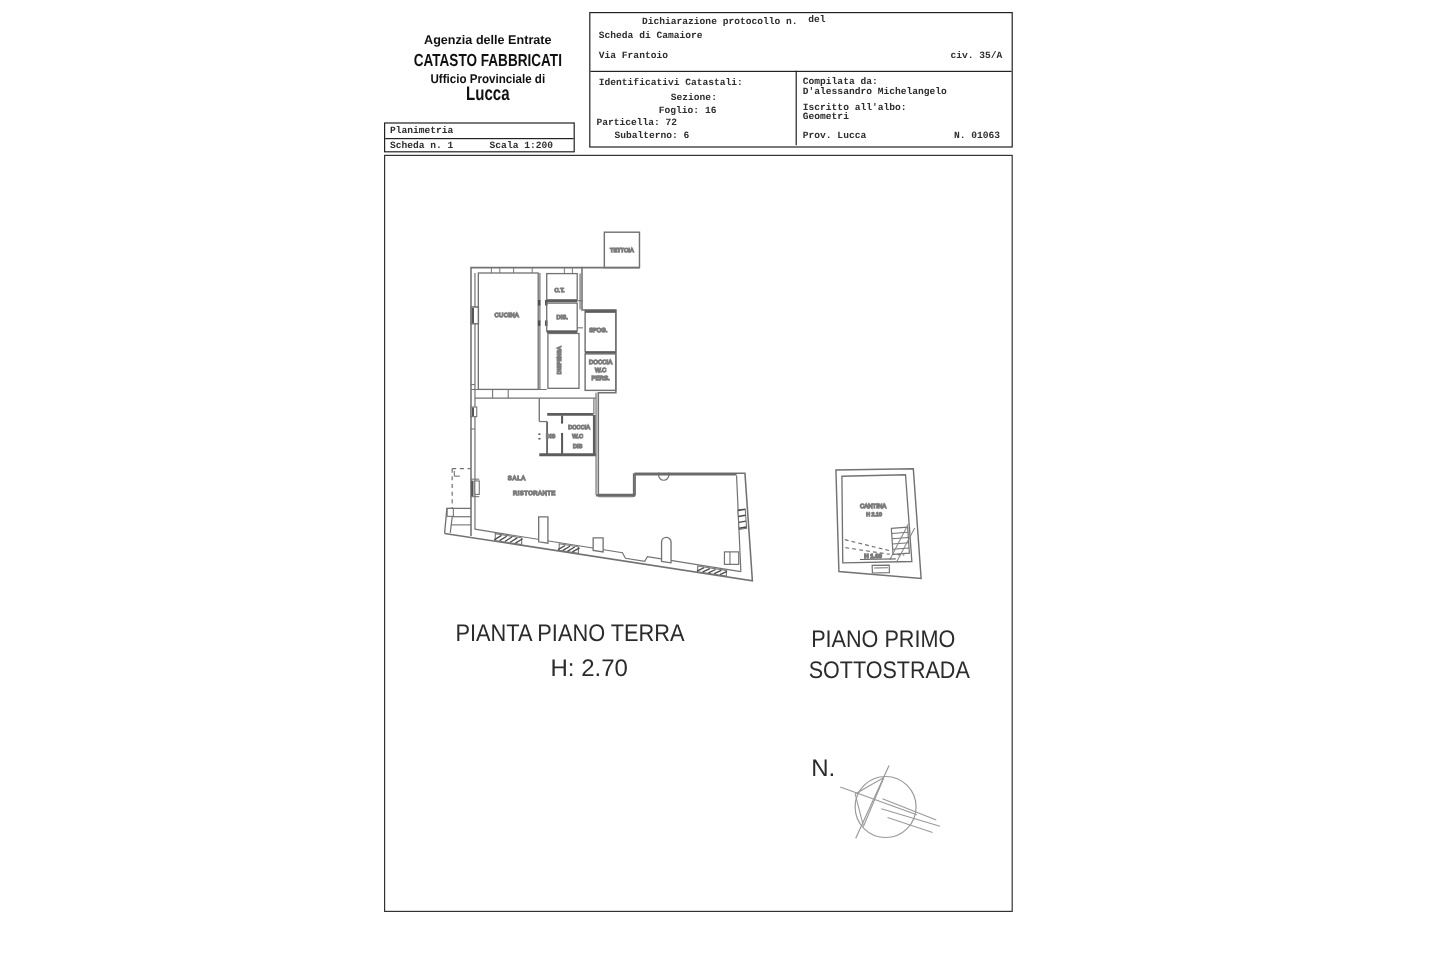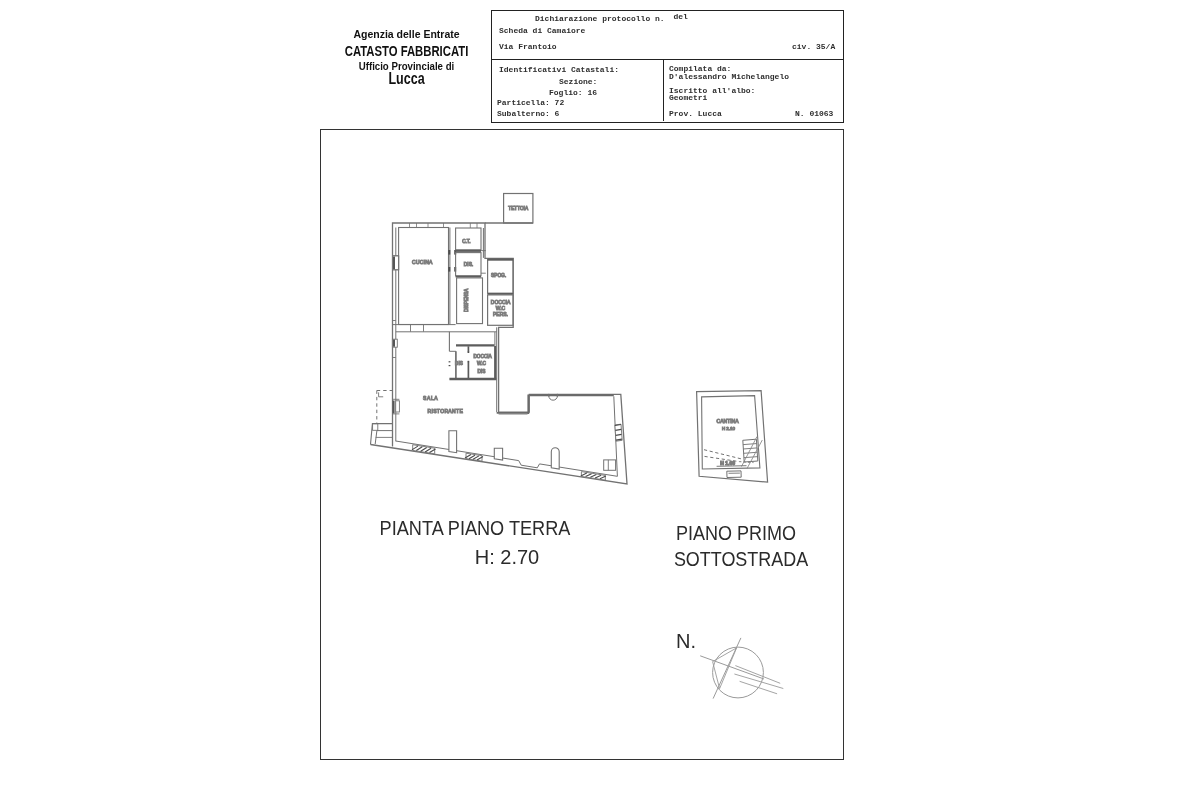--- a/index.html
+++ b/index.html
@@ -10,48 +10,54 @@
 </style>
 </head>
 <body>
 <div class="abs" style="left:0;top:0;width:1200px;height:800px;">
 
   <div class="abs hdr" style="left:320px;top:27.5px;width:173px;font-size:10.5px;">Agenzia delle Entrate</div>
   <div class="abs hdr" style="left:320px;top:43px;width:173px;font-size:14.5px;transform:scale(0.78,1);transform-origin:50% 50%;white-space:nowrap;">CATASTO FABBRICATI</div>
   <div class="abs hdr" style="left:320px;top:59.5px;width:173px;font-size:10.5px;transform:scale(0.92,1);transform-origin:50% 50%;">Ufficio Provinciale di</div>
   <div class="abs hdr" style="left:320px;top:69px;width:173px;font-size:16.5px;transform:scale(0.76,1);transform-origin:50% 50%;">Lucca</div>
 
+  <div class="abs" style="left:320px;top:102px;width:157px;height:22.5px;border:1.4px solid #222;">
+    <div class="abs mono" style="left:4px;top:1.5px;font-size:8px;">Planimetria</div>
+    <div class="abs" style="left:0;top:11.6px;width:100%;border-top:1.3px solid #222;"></div>
+    <div class="abs mono" style="left:4px;top:13.5px;font-size:8px;">Scheda n. 1</div>
+    <div class="abs mono" style="left:87px;top:13.5px;font-size:8px;">Scala 1:200</div>
+  </div>
 
   <div class="abs" style="left:491px;top:10px;width:351px;height:111px;border:1.3px solid #222;">
     <div class="abs mono" style="left:7px;top:2.8px;font-size:8px;margin-left:36px;">Dichiarazione protocollo n.</div>
     <div class="abs mono" style="left:181.5px;top:1px;font-size:8px;">del</div>
     <div class="abs mono" style="left:7px;top:15.4px;font-size:8px;">Scheda di Camaiore</div>
     <div class="abs mono" style="left:7px;top:30.5px;font-size:8px;">Via Frantoio</div>
     <div class="abs mono" style="left:276px;top:30.5px;font-size:8px;margin-left:24px;">civ. 35/A</div>
     <div class="abs" style="left:0;top:48.4px;width:100%;border-top:1.2px solid #222;"></div>
     <div class="abs" style="left:170.5px;top:48.4px;height:61.3px;border-left:1.2px solid #222;"></div>
 
     <div class="abs mono" style="left:7px;top:54px;font-size:8px;">Identificativi Catastali:</div>
     <div class="abs mono" style="left:19px;top:66.3px;font-size:8px;margin-left:48px;">Sezione:</div>
     <div class="abs mono" style="left:24px;top:76.8px;font-size:8px;margin-left:33px;">Foglio: 16</div>
     <div class="abs mono" style="left:5px;top:87.1px;font-size:8px;">Particella: 72</div>
-    <div class="abs mono" style="left:5px;top:97.5px;font-size:8px;text-align:center;">Subalterno: 6</div>
+    <div class="abs mono" style="left:20px;top:97.5px;font-size:8px;text-align:center;">Subalterno: 6</div>
 
     <div class="abs mono" style="left:177px;top:52.9px;font-size:8px;">Compilata da:</div>
     <div class="abs mono" style="left:177px;top:60.7px;font-size:8px;text-align:center;">D'alessandro Michelangelo</div>
     <div class="abs mono" style="left:177px;top:74.9px;font-size:8px;">Iscritto all'albo:</div>
     <div class="abs mono" style="left:177px;top:81.5px;font-size:8px;">Geometri</div>
     <div class="abs mono" style="left:177px;top:97.5px;font-size:8px;">Prov. Lucca</div>
     <div class="abs mono" style="left:303px;top:97.5px;font-size:8px;">N. 01063</div>
   </div>
 
   <div class="abs" style="left:320px;top:129px;width:522px;height:629px;border:1.4px solid #333;"></div>
 
   <div class="abs sans" style="left:345px;top:516.5px;width:260px;text-align:center;font-size:20px;color:#2b2b2b;white-space:nowrap;transform:scale(0.907,1);transform-origin:50% 50%;">PIANTA PIANO TERRA</div>
-  <div class="abs sans" style="left:407px;top:546px;width:200px;text-align:center;font-size:20px;color:#2b2b2b;">H: 2.70</div>
+  <div class="abs sans" style="left:391px;top:546px;width:200px;text-align:center;font-size:20px;color:#2b2b2b;">H: 2.70</div>
   <div class="abs sans" style="left:636px;top:522px;width:200px;text-align:center;font-size:20px;color:#2b2b2b;transform:scale(0.9,1);transform-origin:50% 50%;">PIANO PRIMO</div>
   <div class="abs sans" style="left:641px;top:548px;width:200px;text-align:center;font-size:20px;color:#2b2b2b;transform:scale(0.897,1);transform-origin:50% 50%;">SOTTOSTRADA</div>
   <div class="abs sans" style="left:676px;top:630px;font-size:20px;color:#2b2b2b;">N.</div>
 
   <svg class="abs" style="left:0;top:0;" width="1200" height="800" viewBox="0 0 1200 800">
     <g id="plan" fill="none" stroke="#7d7d7d" stroke-width="1.1">
     <path d="M392.5,446.6 L392.5,223 H485 V258.3 H513.2 V327.3 H498.6 V412.2 H529.3 V394.4 H620.8 L627,484 L370.5,444.5" stroke="#727272" stroke-width="1.3" fill="none"></path>
     <path d="M392.5,423.6 H372.4 L370.5,444.5" stroke="#727272" stroke-width="1.1" fill="none"></path>
     <line x1="392.3" y1="320.5" x2="395.8" y2="320.5" stroke="#727272" stroke-width="0.9"></line>
     <line x1="392.3" y1="357.5" x2="395.8" y2="357.5" stroke="#727272" stroke-width="0.9"></line>

